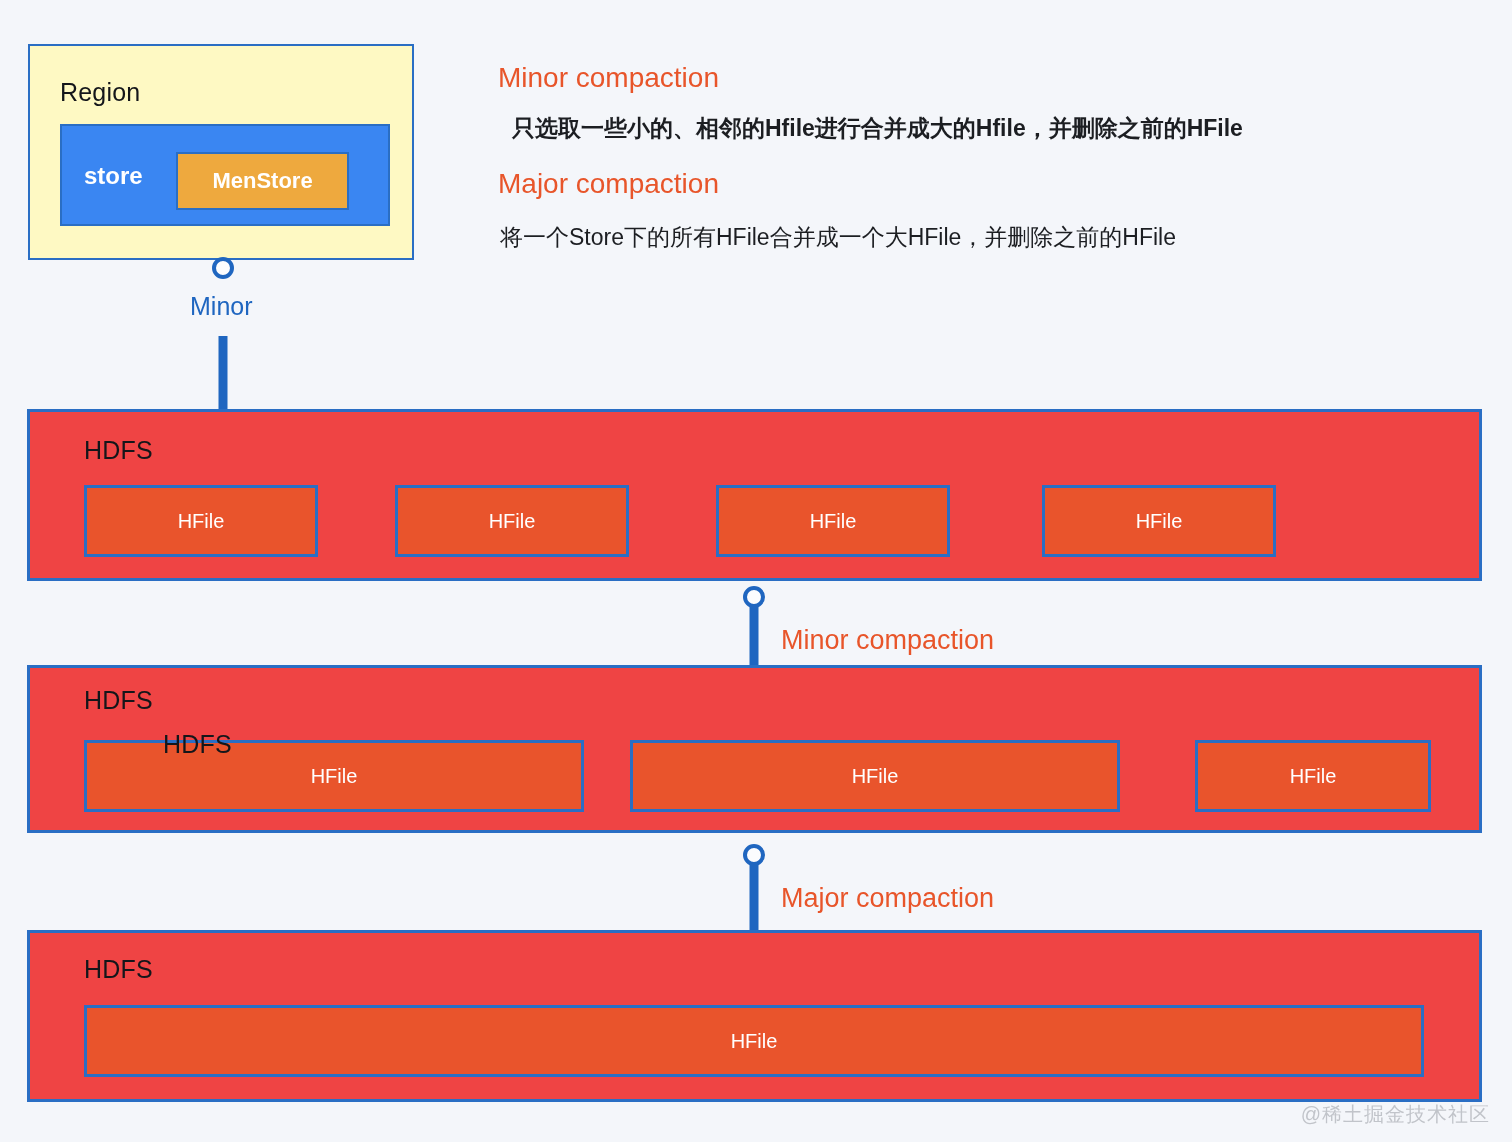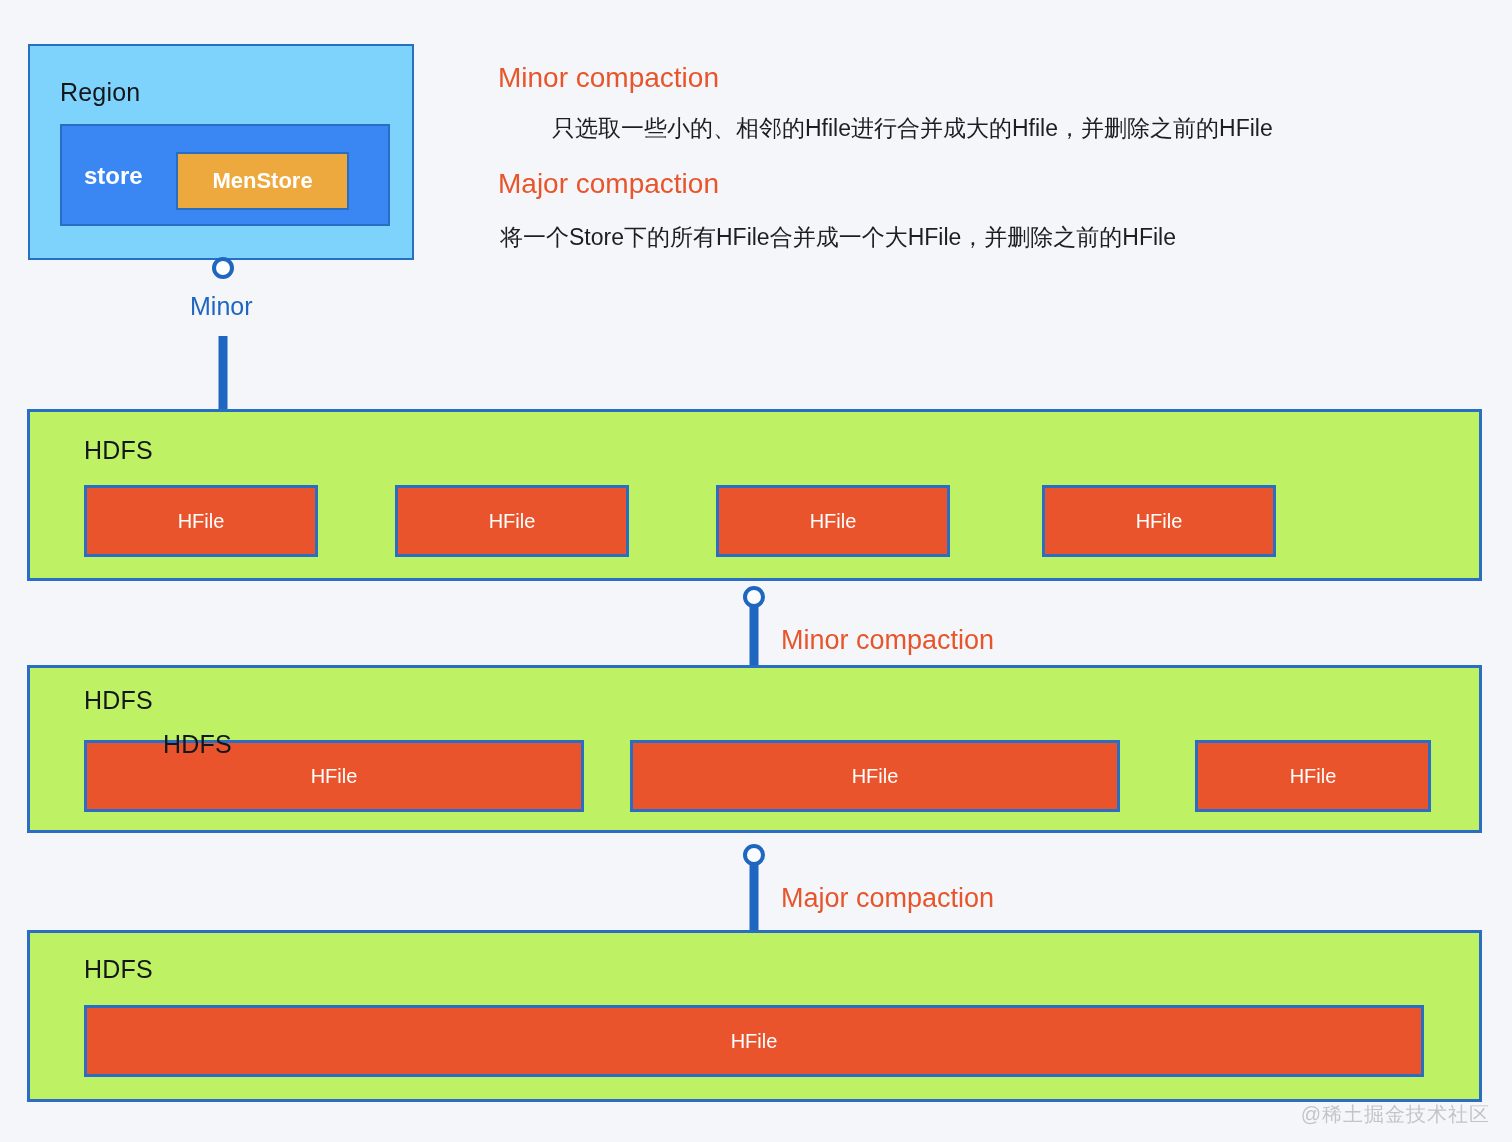--- a/index.html
+++ b/index.html
@@ -21,21 +21,21 @@
     height: 1142px;
   }
 
   
   .region-box {
     position: absolute;
     left: 28px;
     top: 44px;
     width: 386px;
     height: 216px;
-    background: #7dd3fc;
+    background: #fef9c3;
     border: 2px solid #2a6ec4;
     box-sizing: border-box;
   }
   .region-label {
     position: absolute;
     left: 30px;
     top: 32px;
     font-size: 25px;
     color: #14161a;
     letter-spacing: .2px;
@@ -116,21 +116,21 @@
   .flush-label {
     position: absolute;
     white-space: nowrap;
     font-size: 25px;
     color: #1f66c0;
   }
 
   
   .hdfs-band {
     position: absolute;
-    background: #bef264;
+    background: #ef4444;
     border: 3px solid #2a6ec4;
     box-sizing: border-box;
   }
   .hdfs-label {
     position: absolute;
     font-size: 25px;
     color: #14161a;
     letter-spacing: .2px;
   }
   .hfile {
@@ -191,21 +191,21 @@
 
   <div class="conn" style="left:190px; top:268px; width:66px; height:0;">
     <div class="knob"></div>
     <div class="shaft" style="top:68px; height:98px;"></div>
     <div class="head" style="top:160px;"></div>
   </div>
   <div class="flush-label" style="left:190px; top:292px;">Minor</div>
 
   <div class="legend">
     <div class="legend-title" style="left:498px; top:62px;">Minor compaction</div>
-    <div class="legend-body" style="left:552px; top:113px;">只选取一些小的、相邻的Hfile进行合并成大的Hfile，并删除之前的HFile</div>
+    <div class="legend-body" style="left:512px; top:113px;font-weight:bold;">只选取一些小的、相邻的Hfile进行合并成大的Hfile，并删除之前的HFile</div>
   </div>
   <div class="legend">
     <div class="legend-title" style="left:498px; top:168px;">Major compaction</div>
     <div class="legend-body" style="left:500px; top:222px;">将一个Store下的所有HFile合并成一个大HFile，并删除之前的HFile</div>
   </div>
 
   <div class="hdfs-band" style="left:27px; top:409px; width:1455px; height:172px;">
     <div class="hdfs-label" style="left:54px; top:24px;">HDFS</div>
     <div class="hfile" style="left:54px; top:73px; width:234px; height:72px;">
       <span>HFile</span>

